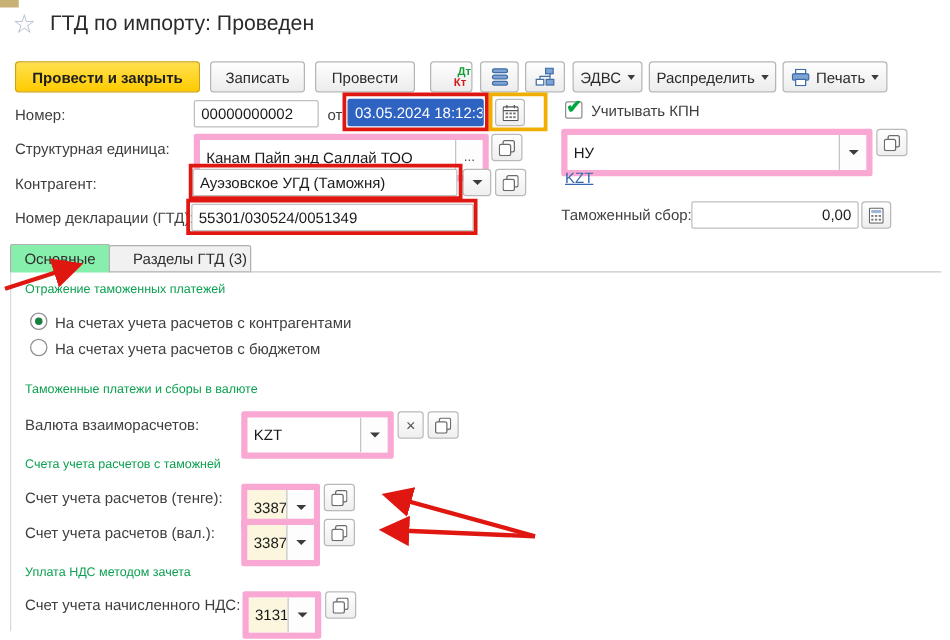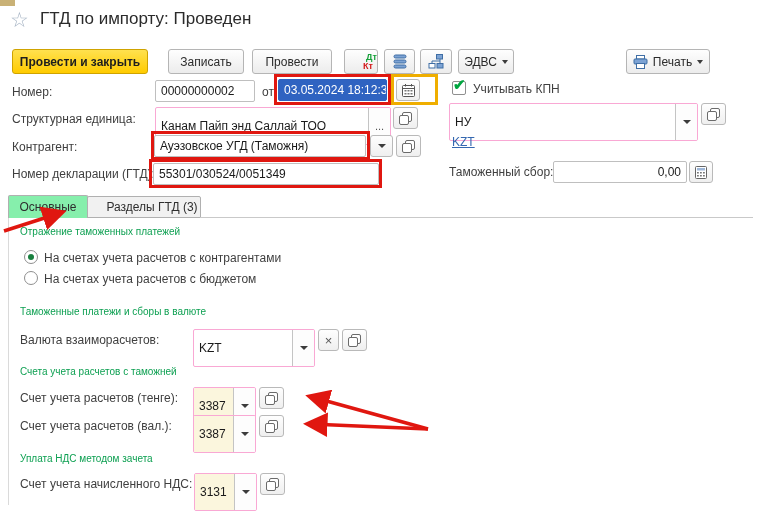--- a/index.html
+++ b/index.html
@@ -12,21 +12,21 @@
          background:linear-gradient(#fefefe,#ececec); font-size:12px; color:#2b2b2b;
          display:flex; align-items:center; justify-content:center; gap:5px; padding:0 9px; white-space:nowrap; }
   .btn.primary { background:linear-gradient(#ffe14f,#ffcb00); border-color:#cfa300; font-weight:bold; color:#1e1e1e; }
   .sqbtn { position:absolute; box-sizing:border-box; height:22px; border:1px solid #b9b9b9; border-radius:3px;
            background:linear-gradient(#fefefe,#efefef); display:flex; align-items:center; justify-content:center;
            font-size:11px; color:#444; }
 
   .inp { position:absolute; box-sizing:border-box; height:22px; border:1px solid #bfbfbf; border-radius:2px;
          background:#fff; font-size:12px; color:#1a1a1a; display:flex; align-items:center; padding:0 5px; white-space:nowrap; overflow:hidden; }
   .inp.sel { background:#2f63c1; border-color:#2f63c1; color:#fff; }
-  .combo { position:absolute; box-sizing:border-box; height:38px; border:1px solid #f9a8d4; border-radius:2px;
+  .combo { position:absolute; box-sizing:border-box; height:38px; border:5px solid #f9a8d4; border-radius:2px;
            background:#fff; display:flex; align-items:stretch; overflow:hidden; }
   .combo .cval { flex:1; font-size:12px; color:#1a1a1a; display:flex; align-items:center; padding:0 5px; white-space:nowrap; overflow:hidden; }
   .combo.yellow .cval { background:#fbf6dd; }
   .combo .cseg { width:21px; border-left:1px solid #c4c4c4; display:flex; align-items:center; justify-content:center; background:#fdfdfd; font-size:11px; color:#555; }
 
   .caret { width:0; height:0; border-left:4px solid transparent; border-right:4px solid transparent; border-top:4px solid #3c3c3c; display:inline-block; }
   .caret.sm { border-left-width:3.5px; border-right-width:3.5px; border-top-width:4px; }
 
   .chk { position:absolute; width:14px; height:14px; box-sizing:border-box; border:1px solid #8f8f8f; border-radius:2px; background:#fff; cursor:pointer; }
   .chk .mark { position:absolute; left:0px; top:-6px; font-size:15px; font-weight:bold; color:#00a63f; }
@@ -58,21 +58,21 @@
 </head>
 <body>
 
 <div class="page">
 
   <div class="corner"></div>
 
   <div class="star" style="left:10px; top:9px;">☆</div>
   <div class="title" style="left:40px; top:9px;">ГТД по импорту: Проведен</div>
 
-  <div class="btn primary" style="left:12px; top:49px; width:136px;">Провести и закрыть</div>
+  <div class="btn primary" style="left:12px; top:49px; width:148px;">Провести и закрыть</div>
   <div class="btn" style="left:168px; top:49px; width:76px;">Записать</div>
   <div class="btn" style="left:252px; top:49px; width:80px;">Провести</div>
 
   <div class="btn" style="left:344px; top:49px; width:34px; padding:0;">
     <span class="dtkt">
       <span class="dt">Дт</span>
       <span class="kt">Кт</span>
     </span>
   </div>
 
@@ -94,20 +94,24 @@
           <path d="M4 9 V7 H12 V9 M12 4 V7" fill="none" stroke="#3f6ea5"></path>
           <rect x="8.5" y="0.5" width="6" height="4.5" fill="#7da3d4" stroke="#3f6ea5"></rect>
           <rect x="1" y="9.5" width="6" height="4.5" fill="#fff" stroke="#3f6ea5"></rect>
           <rect x="9" y="9.5" width="6" height="4.5" fill="#7da3d4" stroke="#3f6ea5"></rect>
         </svg>
     </span>
   </div>
 
   <div class="btn" style="left:458px; top:49px; width:56px;">
     <span>ЭДВС</span>
+    <span class="caret sm"></span>
+  </div>
+  <div class="btn" style="left:519px; top:49px; width:102px;">
+    <span>Распределить</span>
     <span class="caret sm"></span>
   </div>
   <div class="btn" style="left:626px; top:49px; width:84px;">
     <span style="display:flex;">
       <svg width="15" height="14" viewBox="0 0 15 14">
           <rect x="3.5" y="0.5" width="8" height="3.5" fill="#fff" stroke="#3f6ea5"></rect>
           <rect x="1" y="4" width="13" height="5" rx="1" fill="#7da3d4" stroke="#3f6ea5"></rect>
           <rect x="3.5" y="8.5" width="8" height="5" fill="#fff" stroke="#3f6ea5"></rect>
         </svg>
     </span>

